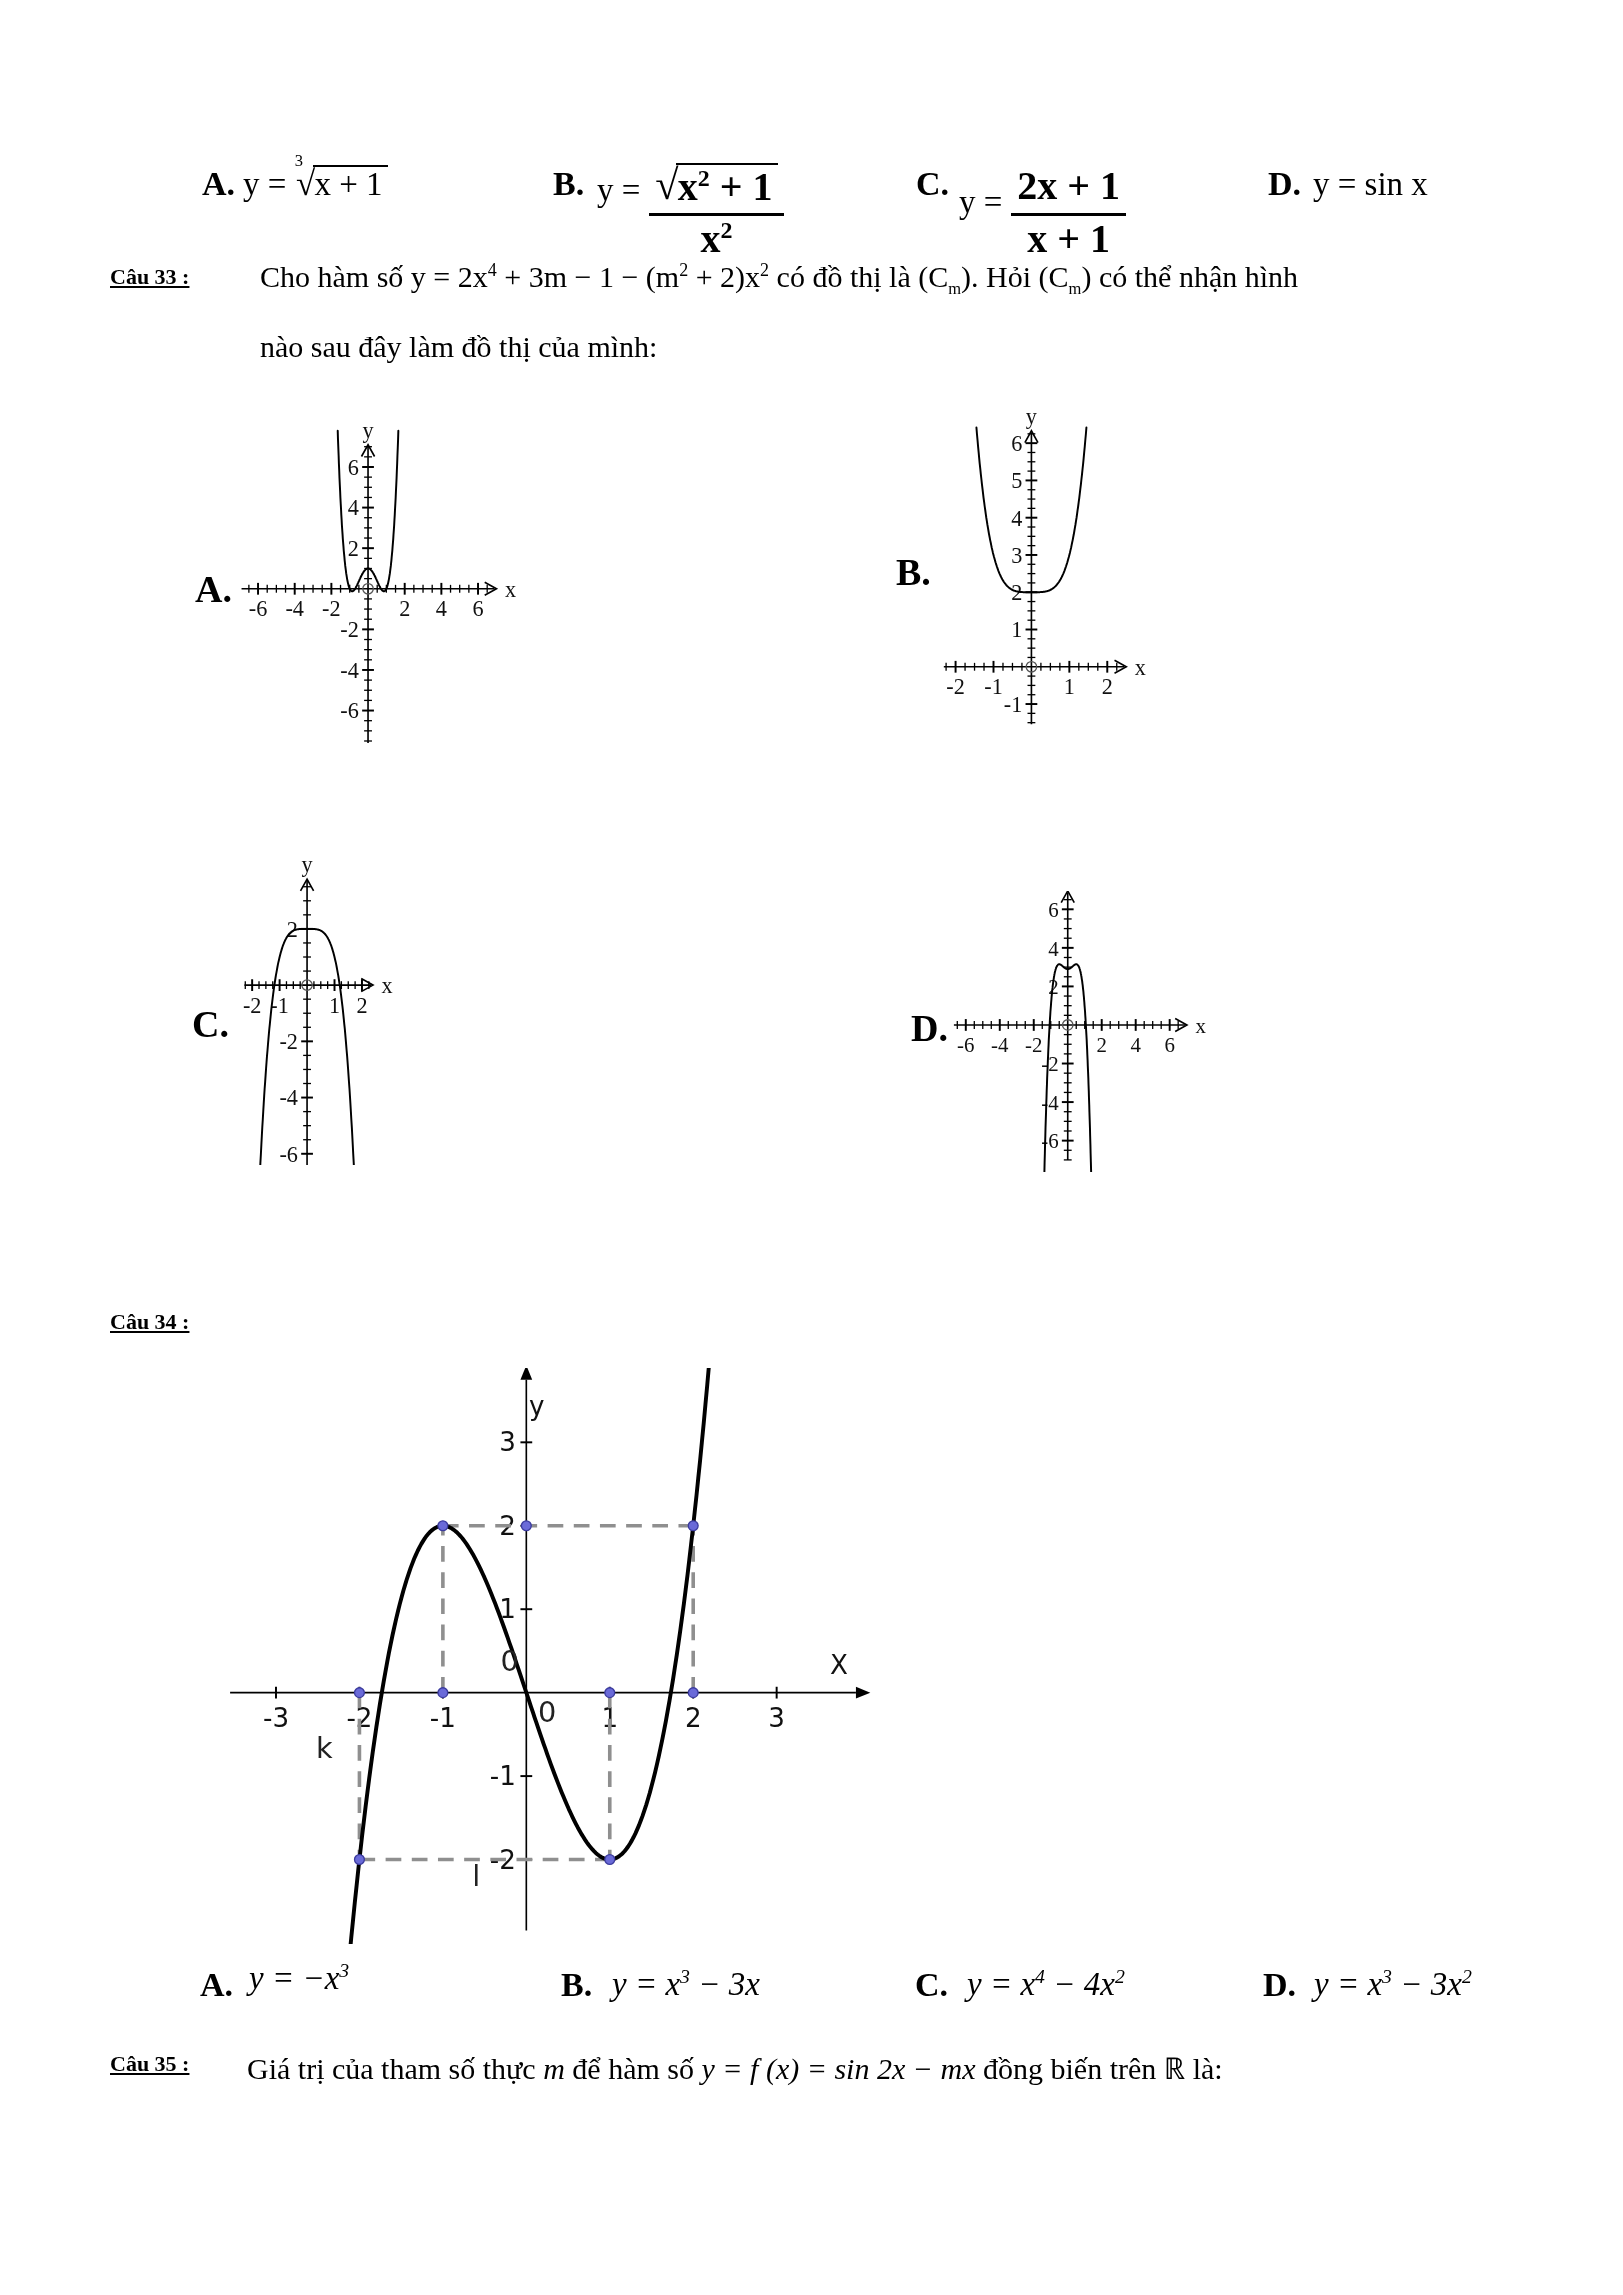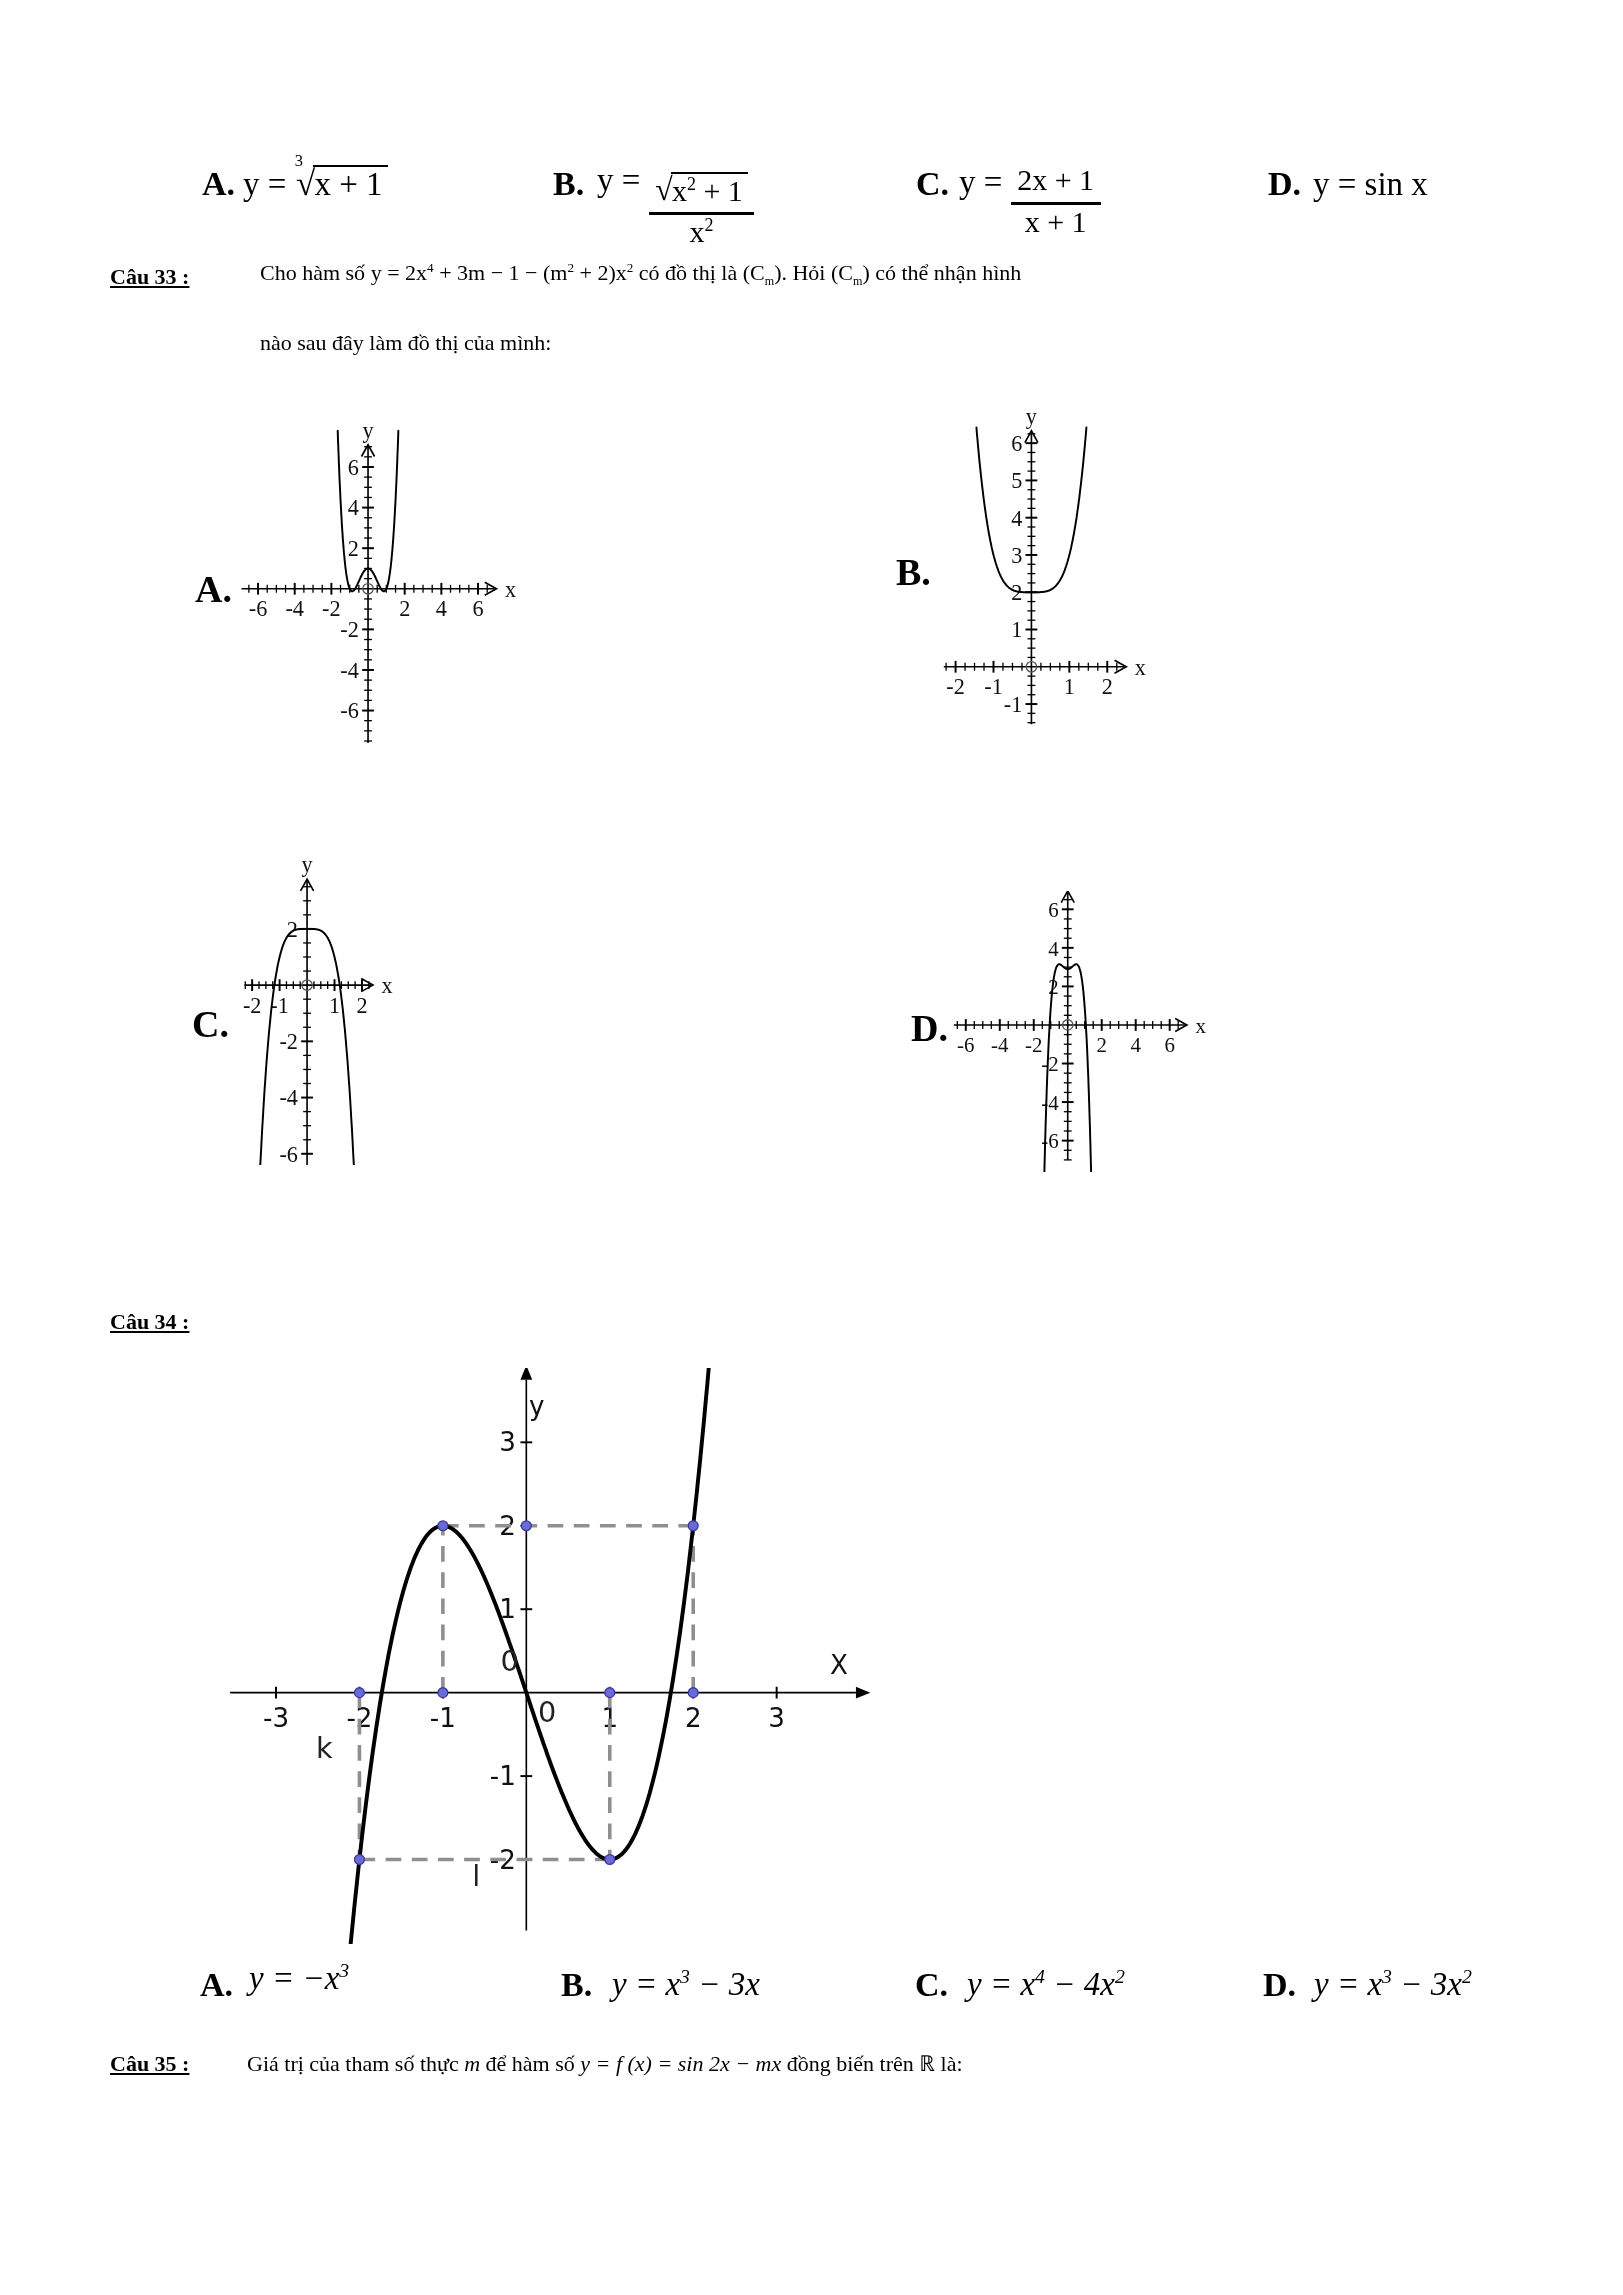--- a/index.html
+++ b/index.html
@@ -1,27 +1,27 @@
 <!DOCTYPE html>
 <html style="font-size:10.5px"><head>
 <meta charset="utf-8">
 <style>
   html,body{margin:0;padding:0;background:#e8e8e8;}
   .page{position:relative;width:1623px;height:2295px;background:#ffffff;
         font-family:"Liberation Serif",serif;color:#000;overflow:hidden;}
   .abs{position:absolute;}
   .qlabel{font-weight:bold;font-size:22px;white-space:nowrap;text-decoration:underline;}
-  .body-text{font-size:22px;white-space:nowrap;font-family:Liberation Serif, serif;}
+  .body-text{font-size:30px;white-space:nowrap;font-family:Liberation Serif, serif;}
   .optL{font-weight:bold;font-size:34px;}
   .gletter{font-weight:bold;font-size:38px;}
   .math{font-size:33px;white-space:nowrap;}
   .math sup, .body-text sup{font-size:0.6em;vertical-align:super;line-height:0;}
   sub{font-size:0.55em;}
   .it{font-style:italic;}
-  .frac{display:inline-block;text-align:center;vertical-align:middle;font-size:30px;line-height:1.15;}
+  .frac{display:inline-block;text-align:center;vertical-align:middle;font-size:40px;line-height:1.15;font-weight:bold;}
   .frac .num{display:block;border-bottom:3.3px solid #000;padding:1.3px 6.5px 3.9px;}
   .frac .den{display:block;padding-top:0;}
   .sqrt{display:inline-block;white-space:nowrap;line-height:1;}
   .sqrt .idx{font-size:0.5em;position:relative;top:-1.05em;margin-right:-0.42em;z-index:2;}
   .sqrt .surd{font-size:1.06em;}
   .sqrt .rad{display:inline-block;border-top:2.6px solid #000;padding:1.3px 5.2px 0 1.3px;margin-left:-2px;}
 </style>
 </head>
 <body>
 

